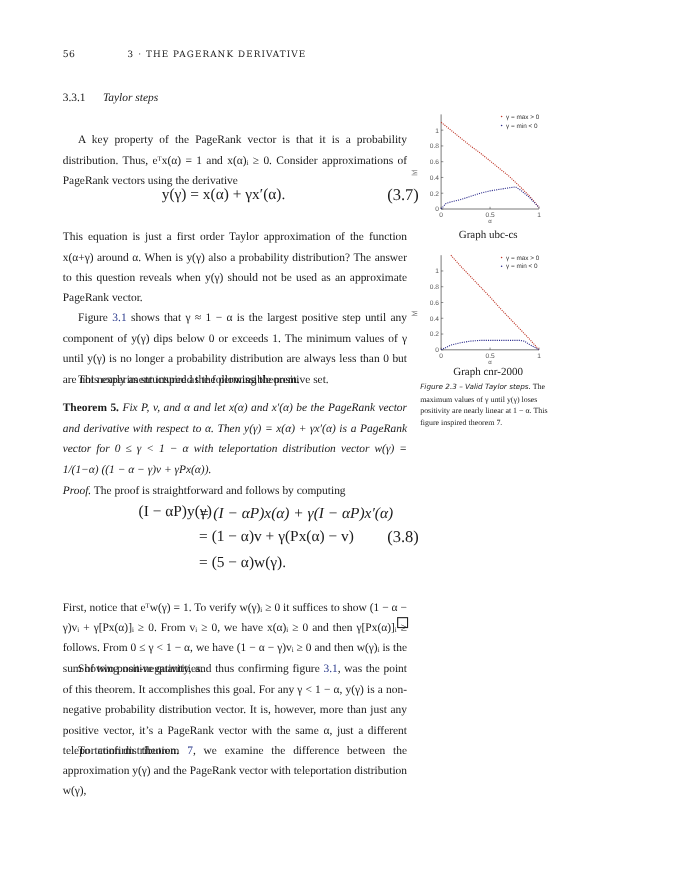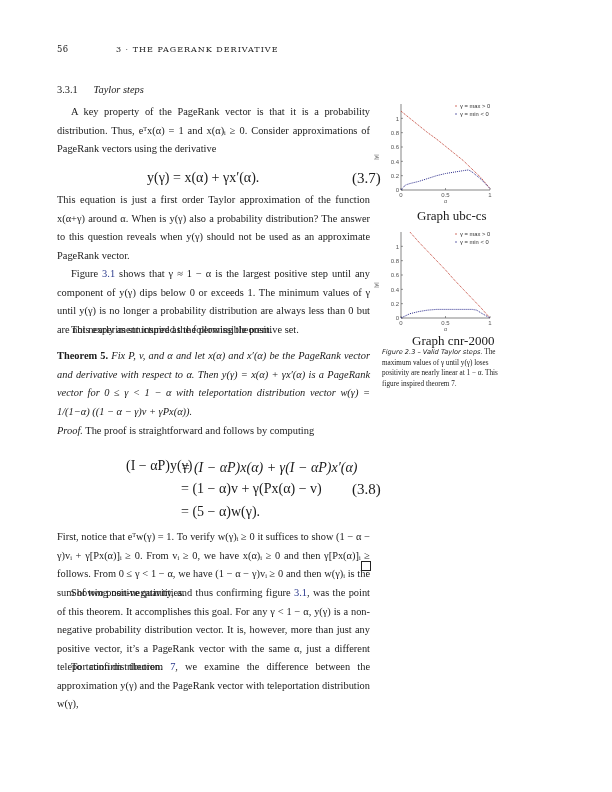--- a/index.html
+++ b/index.html
@@ -2,35 +2,35 @@
 <html><head>
 <meta charset="utf-8">
 <style>
   html, body { margin:0; padding:0; background:#ffffff; }
   body { width:612px; height:792px; position:relative; overflow:hidden;
          font-family:"DejaVu Serif","Liberation Serif",serif; color:#1a1a1a; }
   .abs { position:absolute; }
   .running-head { top:44px; left:57px; font-size:8.4px; letter-spacing:0.3px; }
   .running-head .pg { display:inline-block; width:56px; }
   .running-head .ch { font-variant:small-caps; letter-spacing:1px; font-size:8px; }
-  .body-text { font-family:"Liberation Serif",serif; font-size:10.4px; line-height:18.6px; }
+  .body-text { font-family:"Liberation Serif",serif; font-size:10.4px; line-height:18.6px;margin-top:16px; }
   .para { position:absolute; left:57px; width:313px; text-align:justify; }
   .indent { text-indent:14px; }
   .sec { top:84px; left:57px; font-family:"Liberation Serif",serif; font-size:10.4px; }
   .sec .num { display:inline-block; width:34px; }
   .sec .ttl { font-style:italic; }
   .eq { position:absolute; font-family:"Liberation Serif",serif; font-size:14px; }
   .eqnum { position:absolute; left:352px; font-family:"Liberation Serif",serif; font-size:15px; }
   .link { color:#2b3a8c; }
   .thm-head { font-weight:bold; }
   .it { font-style:italic; }
   .qed { position:absolute; left:361px; top:561px; width:8px; height:8px; border:1px solid #222; }
   .caption { position:absolute; left:382px; top:347px; width:120px; font-family:"Liberation Serif",serif; font-size:7.2px; line-height:10.6px; }
   .caption .lab { font-family:"DejaVu Sans","Liberation Sans",sans-serif; font-style:italic; font-size:6.6px; }
-  .graph-title { position:absolute; font-family:"Liberation Serif",serif; font-size:13px; }
+  .graph-title { position:absolute; font-family:"Liberation Serif",serif; font-size:10px; }
   .chart { position:absolute; }
   .chart svg text { font-family:"Liberation Sans",sans-serif; }
 </style>
 </head>
 <body>
 
 <div class="abs running-head">
   <span class="pg">56</span>
   <span class="ch">3 · THE PAGERANK DERIVATIVE</span>
 </div>

